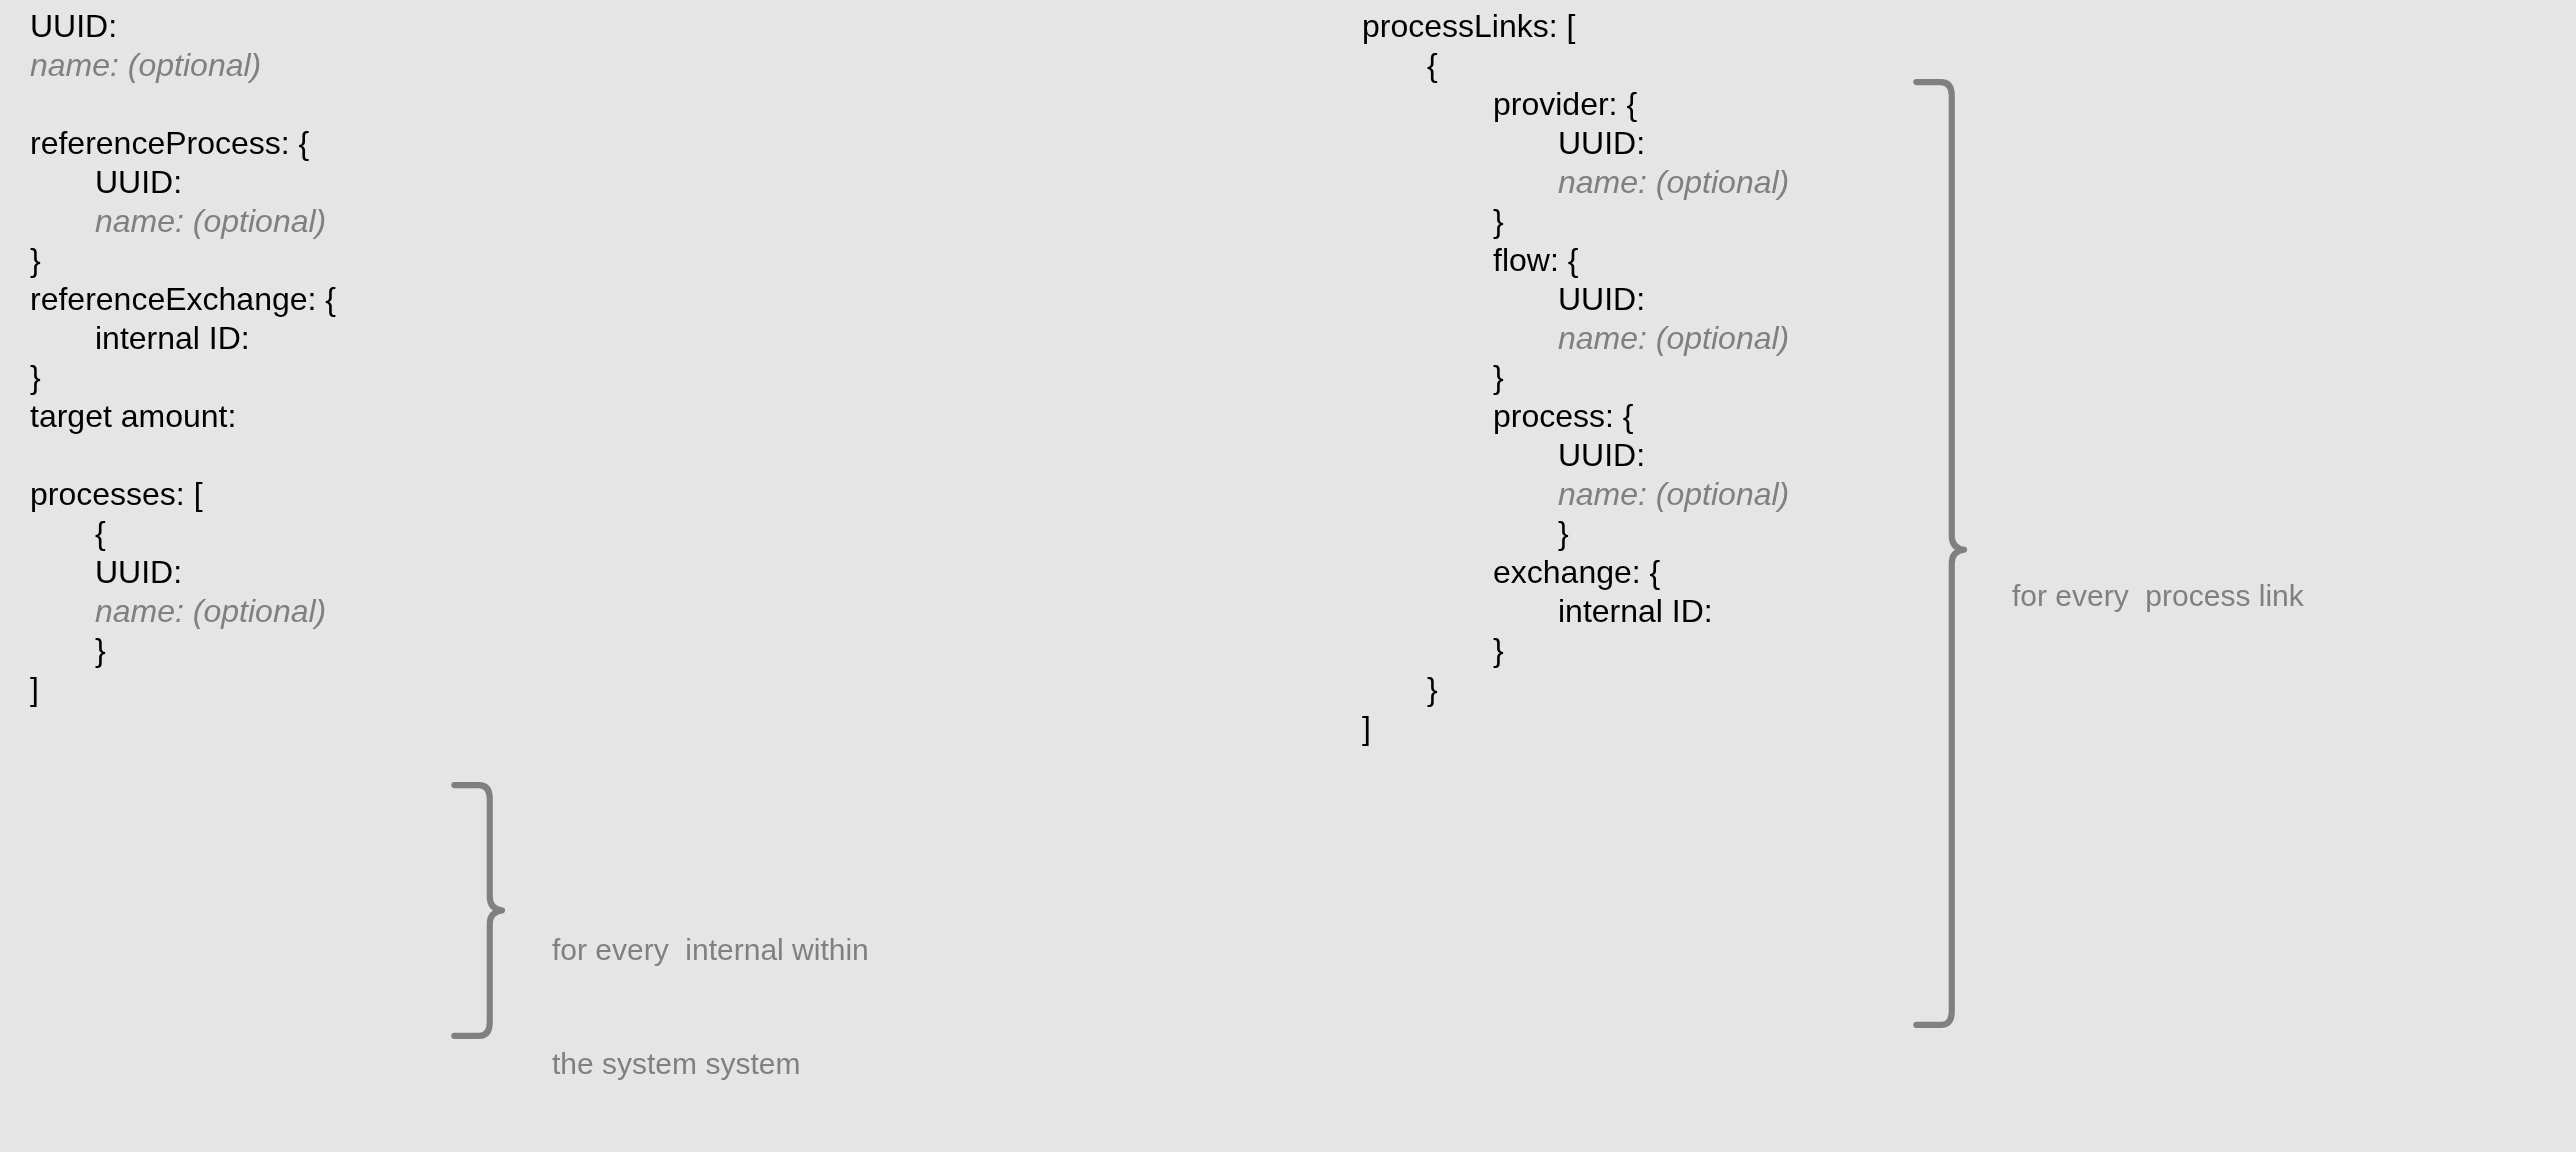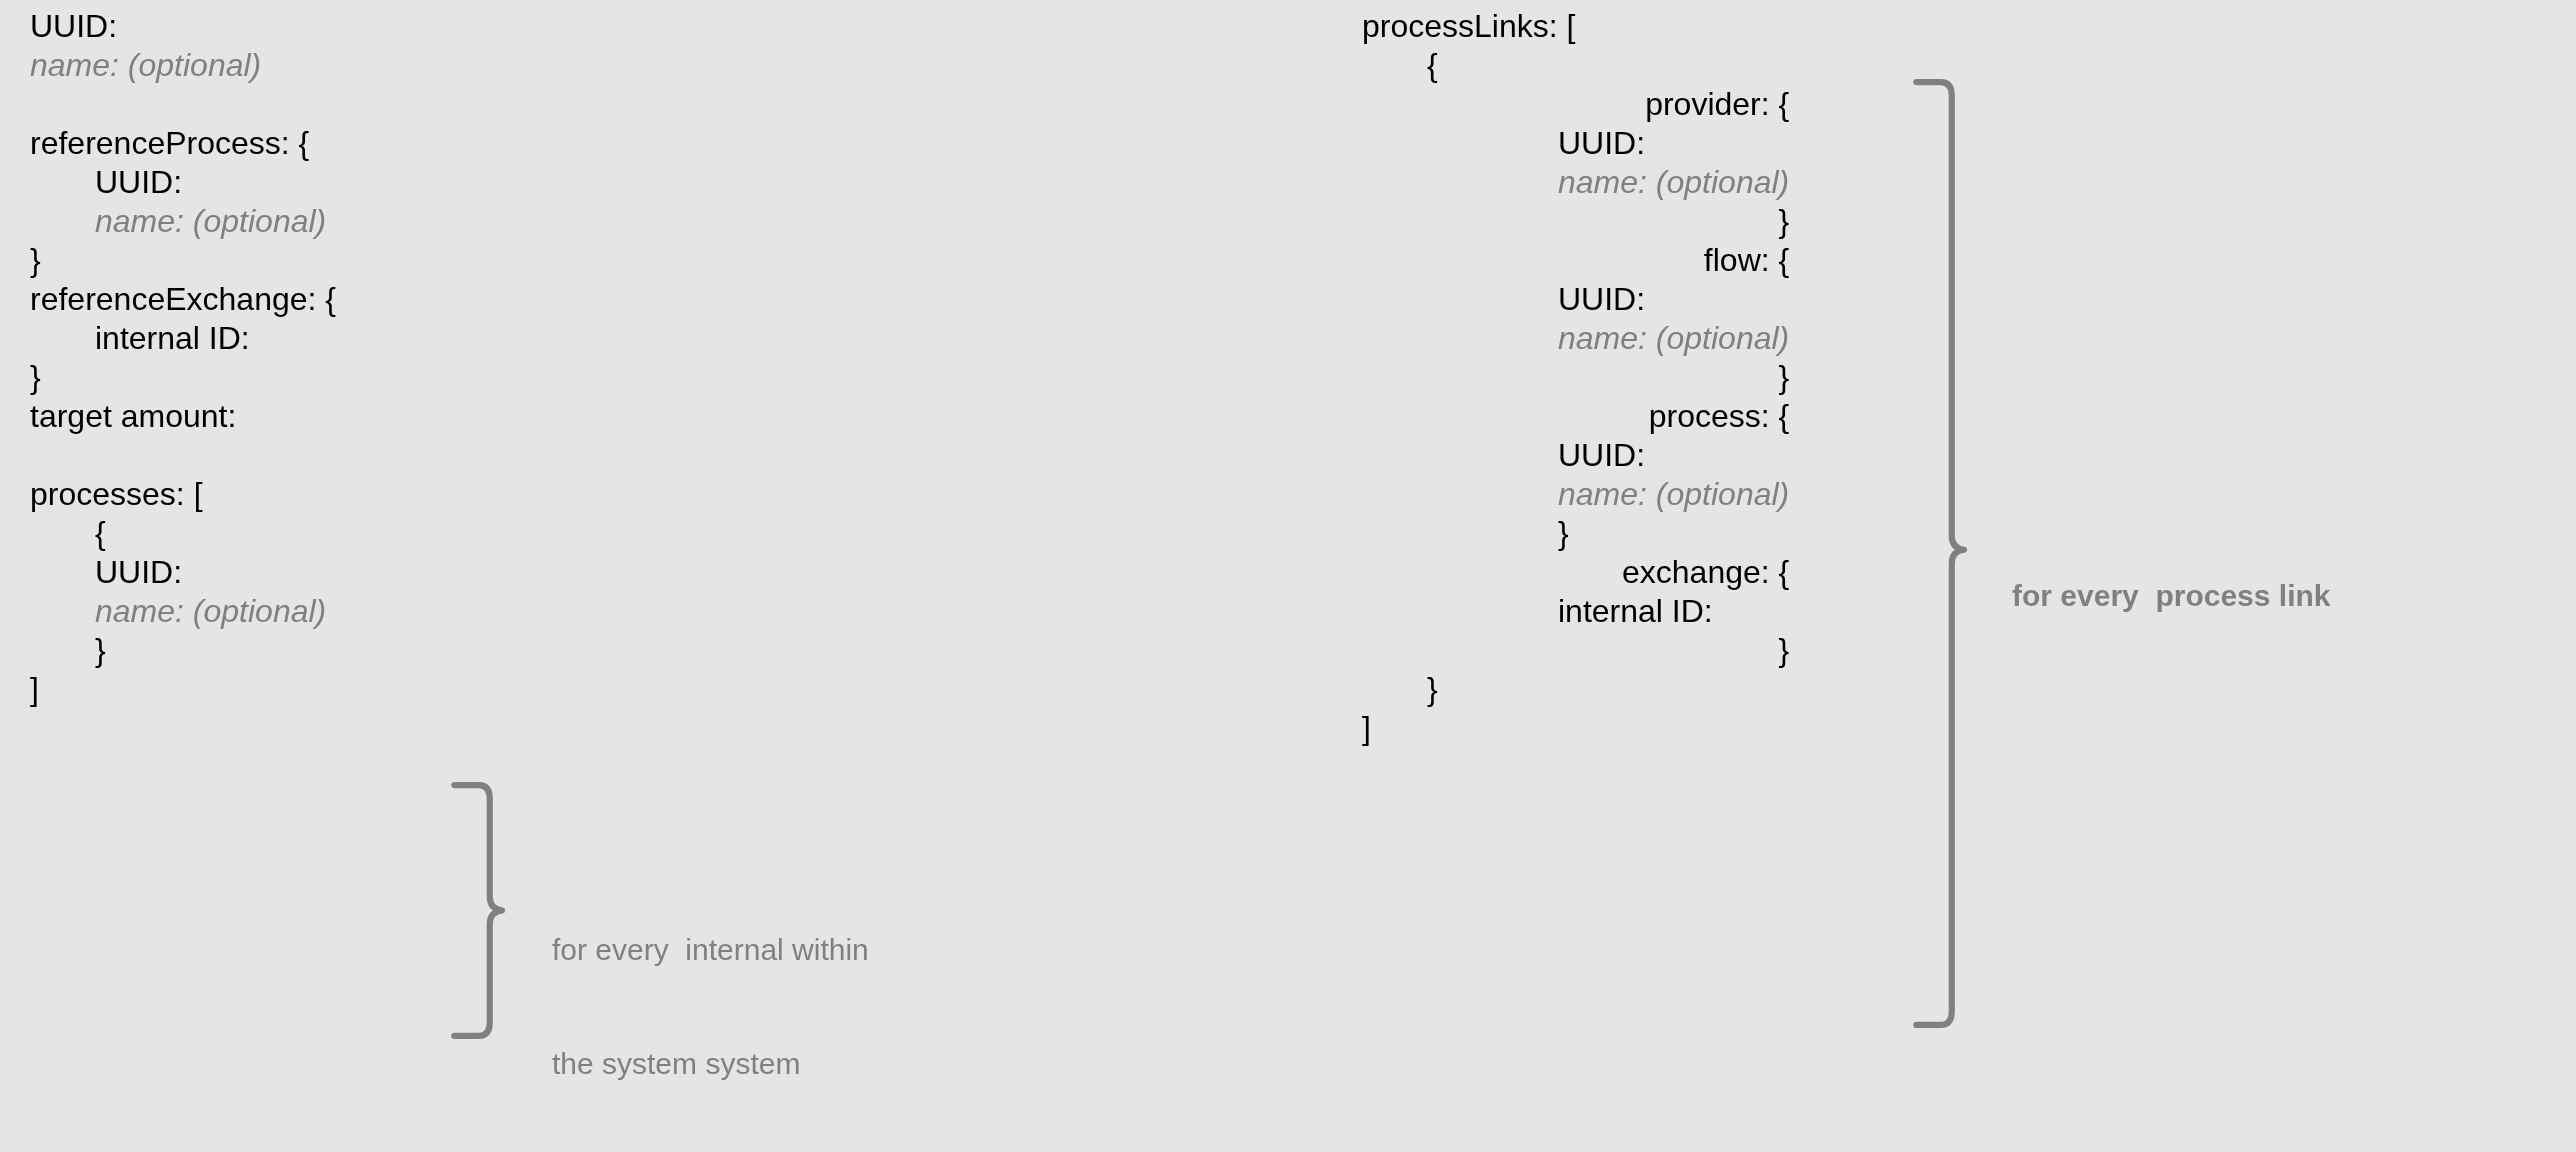--- a/index.html
+++ b/index.html
@@ -37,21 +37,21 @@
     color: #808080;
     font-style: italic;
   }
   .code-line.blank {
     color: transparent;
   }
 
   
   .ind-0 { padding-left: 0px; }
   .ind-1 { padding-left: 65px; }
-  .ind-2 { padding-left: 131px; text-align: right; }
+  .ind-2 { padding-left: 131px; }
   .ind-3 { padding-left: 196px; }
 
   
   .annot {
     position: absolute;
     color: #808080;
     font-size: 30px;
     line-height: 38px;
     white-space: pre;
     font-family: "Liberation Sans", "DejaVu Sans", sans-serif;
@@ -85,18 +85,18 @@
     <svg width="55" height="951" viewBox="0 0 80 1395" aria-hidden="true">
       <path d="M 6 6 L 42 6 Q 58 6 58 26 L 58 672 Q 58 690 76 692 Q 58 694 58 712 L 58 1369 Q 58 1389 42 1389 L 6 1389" fill="none" stroke="#808080" stroke-width="9" stroke-linecap="round" stroke-linejoin="round"></path>
     </svg>
   </div>
 
   <div class="annot" id="annot-left" style="left:552px; top:855px;">
     <div>for every  internal within</div>
     <div>the system system</div>
   </div>
 
-  <div class="annot" id="annot-right" style="left:2012px; top:501px;font-weight:bold;">
+  <div class="annot" id="annot-right" style="left:2012px; top:501px;">
     <div>for every  process link</div>
   </div>
 
 </div>
 
 
 </body></html>

